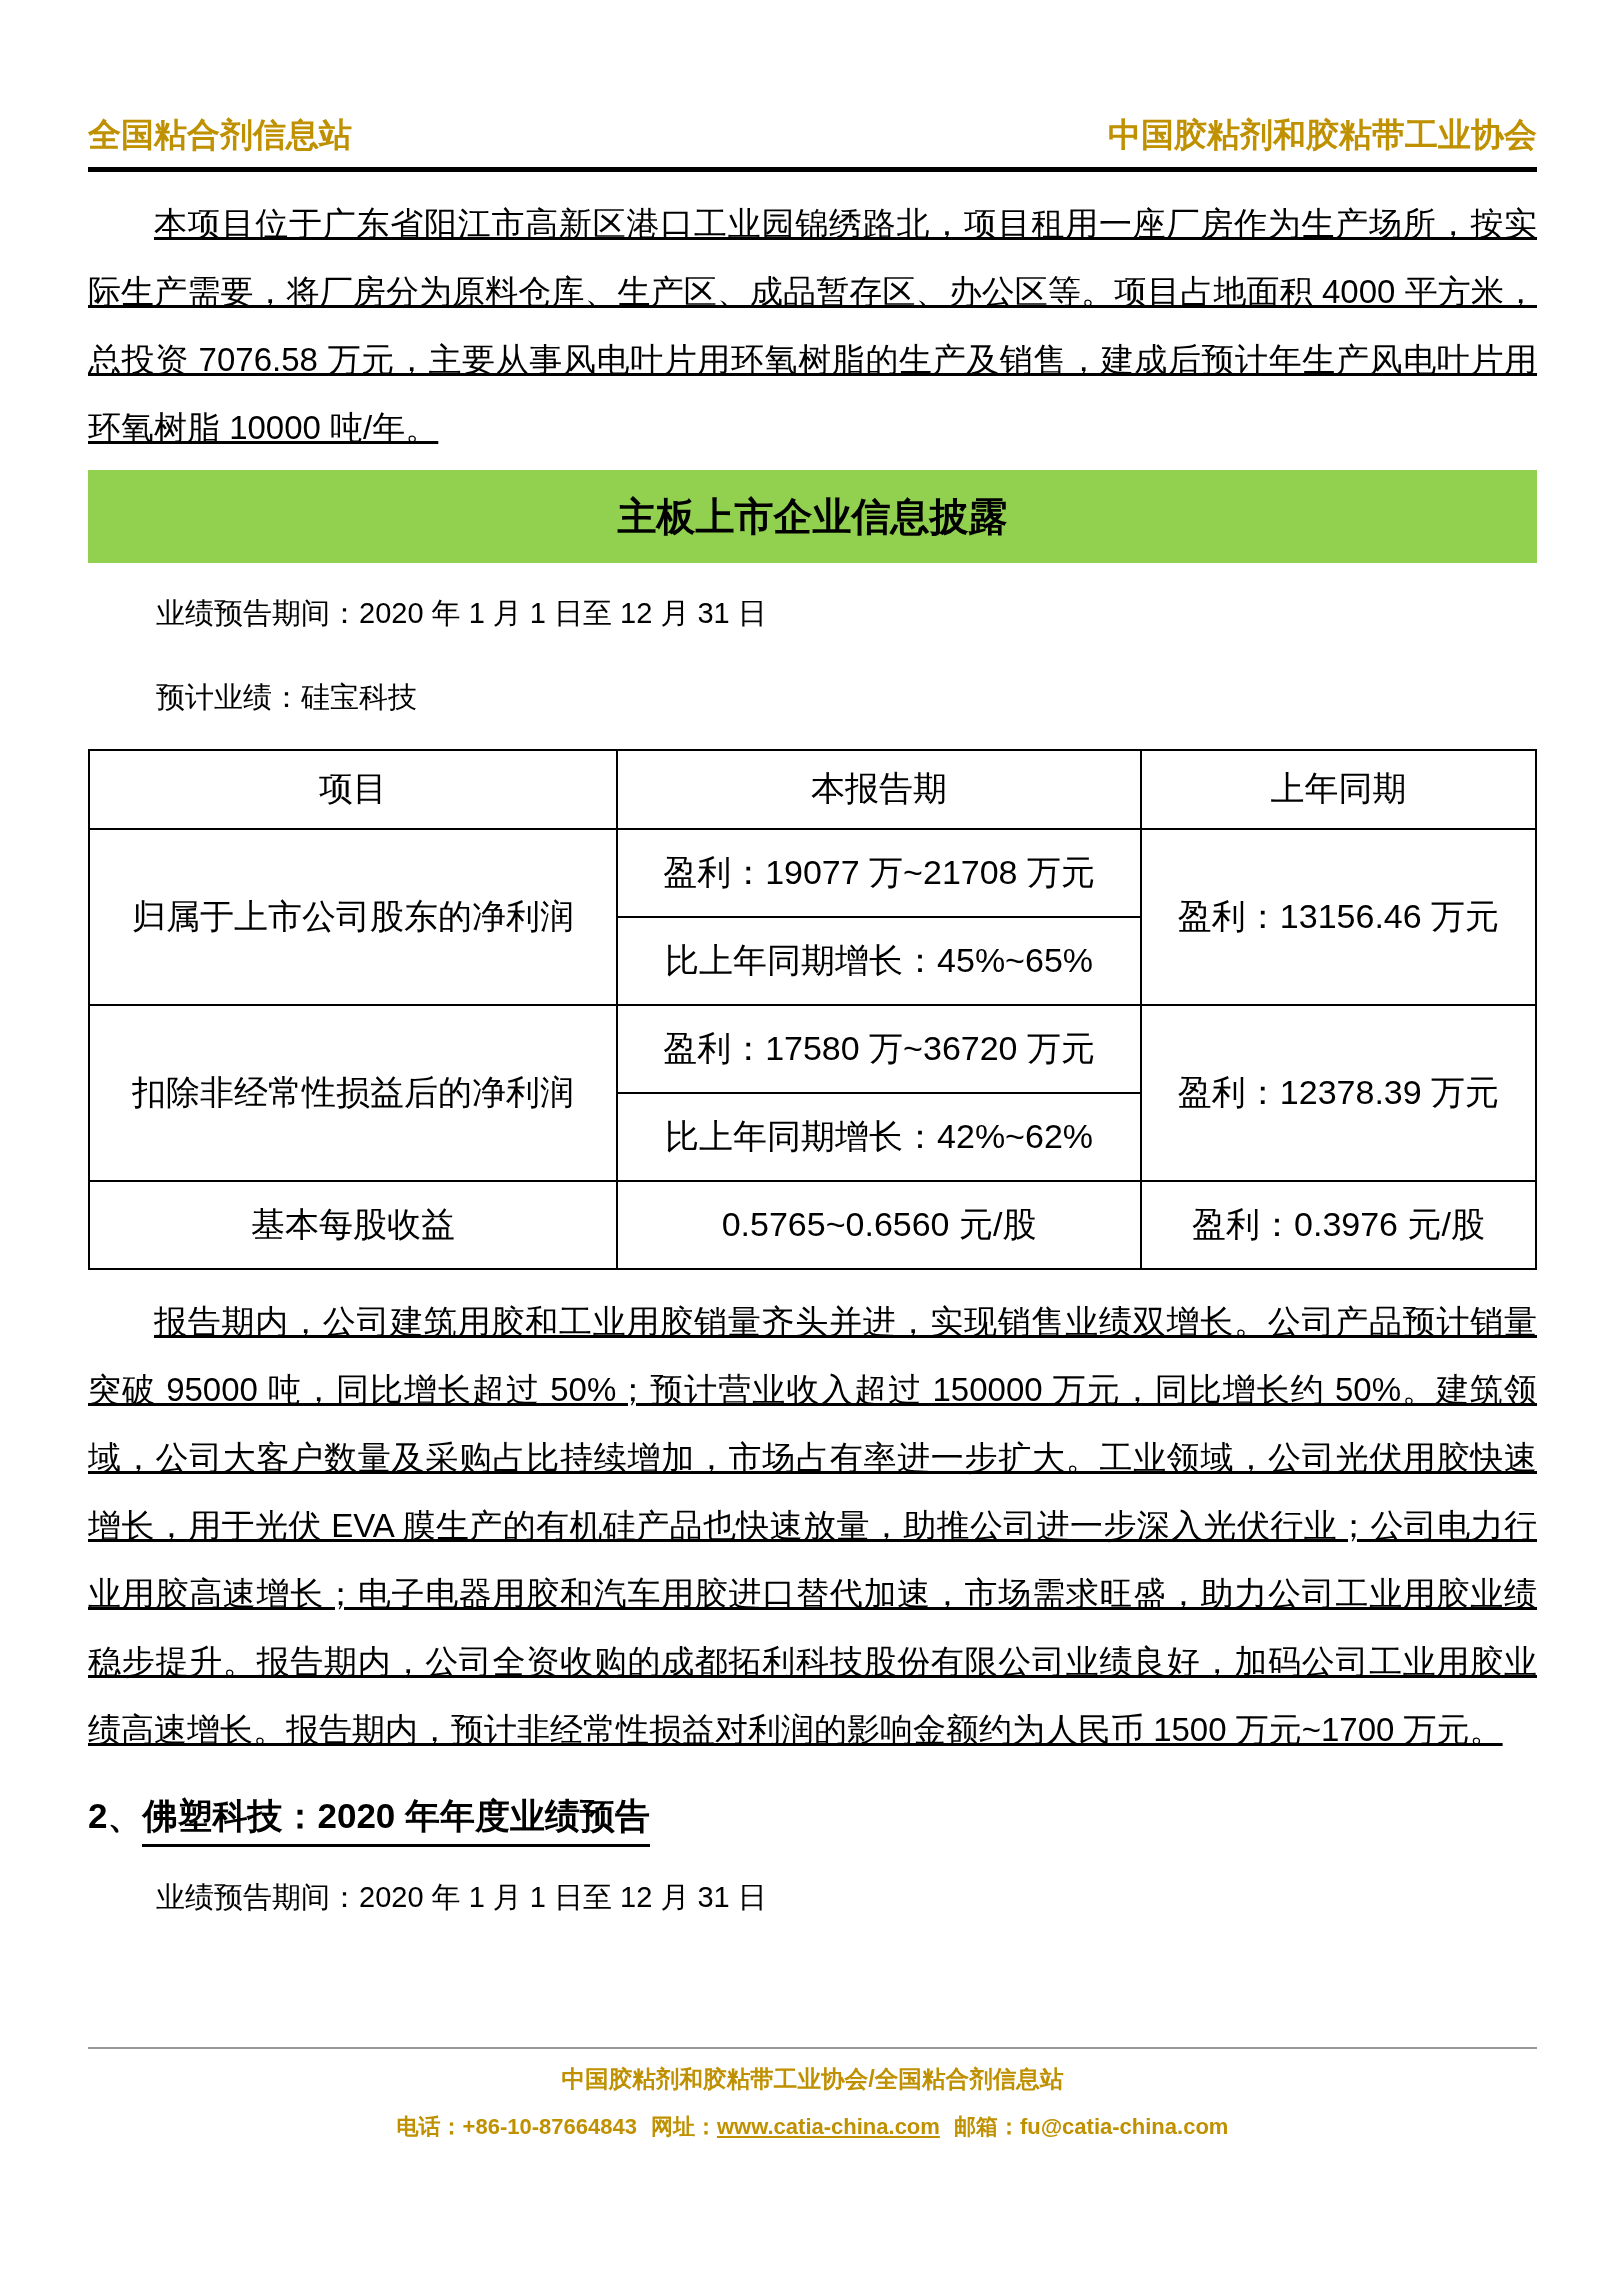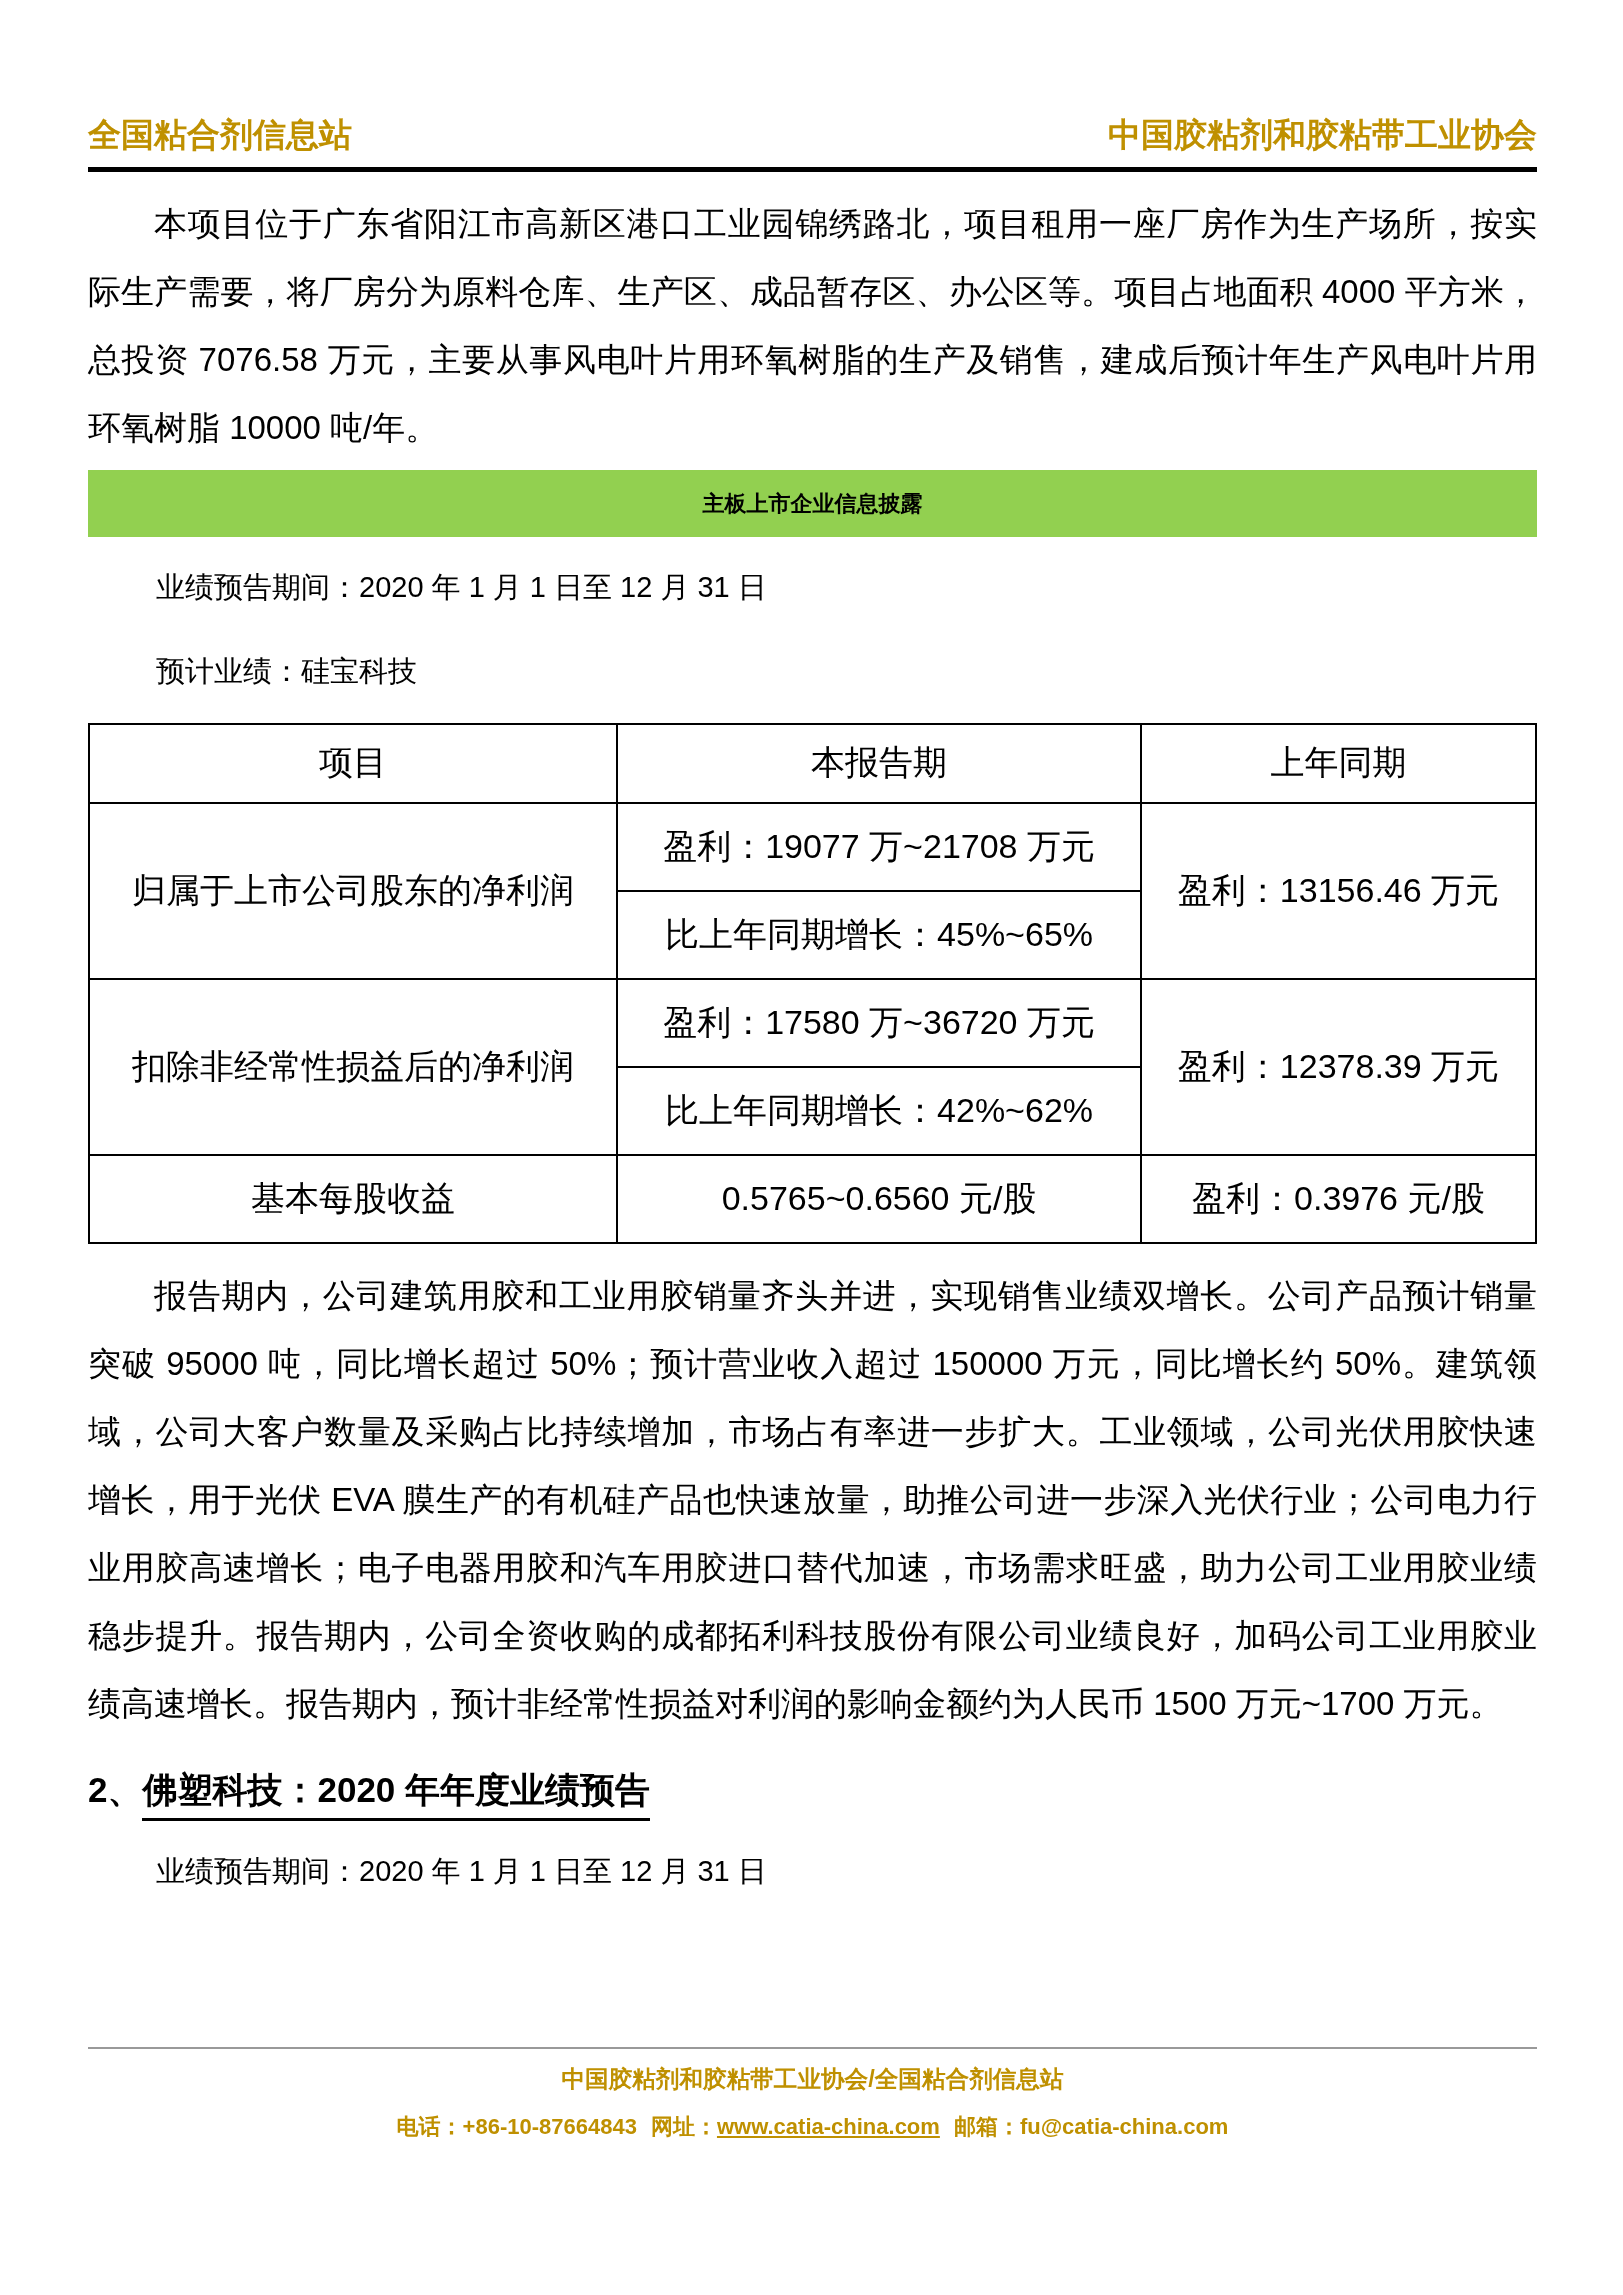--- a/index.html
+++ b/index.html
@@ -21,28 +21,29 @@
     padding-bottom:9.2px;
     border-bottom:5.2px solid #000000;
   }
 
   
   .para {
     margin:18.3px 0 0 0;
     font-size:33px; line-height:2.06;
     text-align:justify; text-indent:2em;
     color:#000000;
+    text-decoration:underline;
   }
 
   
   .banner {
-    margin-top:7.9px; height:67px;
+    margin-top:7.9px; height:93px;
     background:#92D050;
     display:flex; align-items:center; justify-content:center;
-    font-size:22px; font-weight:bold; color:#000000;
+    font-size:39px; font-weight:bold; color:#000000;
   }
 
   
   .section-heading {
     margin:30px 0 0 0;
     font-size:35px; font-weight:bold; line-height:1.25;
   }
   .section-heading .underlined {
     display:inline-block;
     border-bottom:3.9px solid #000000;

